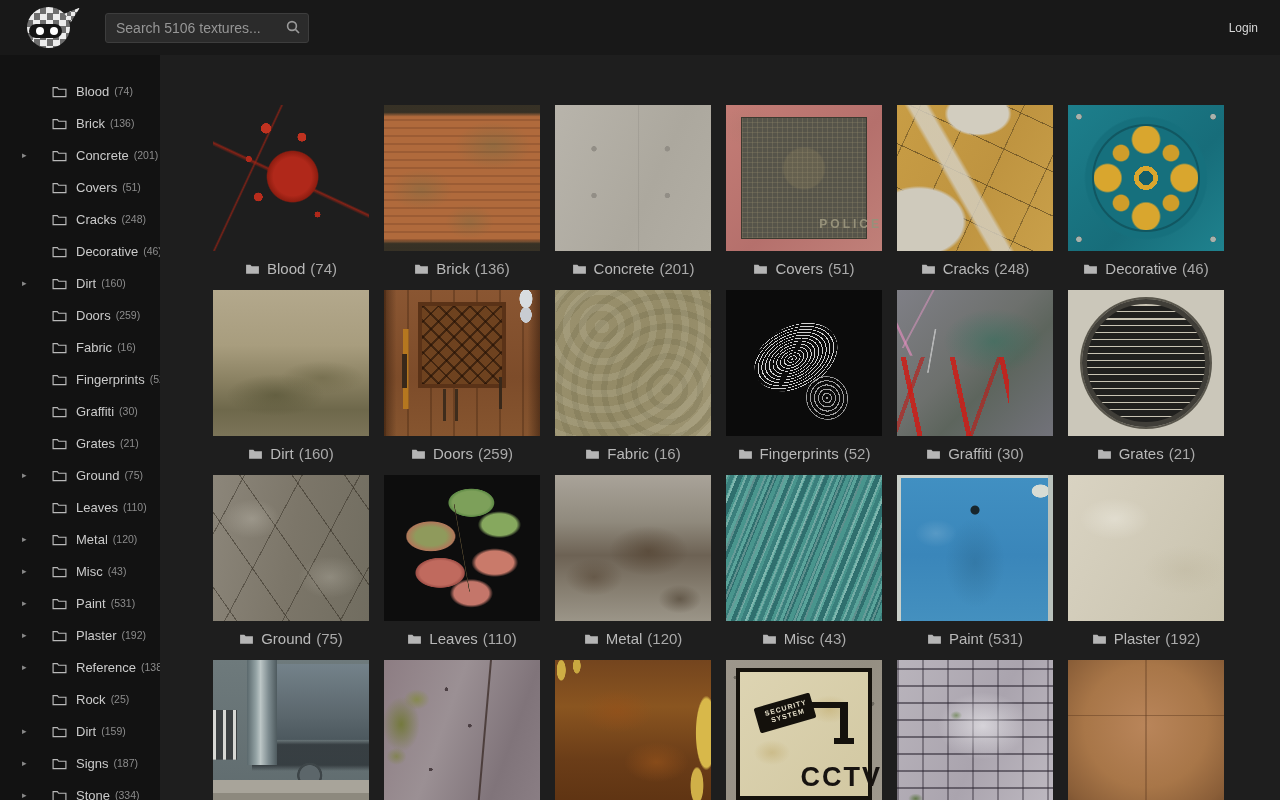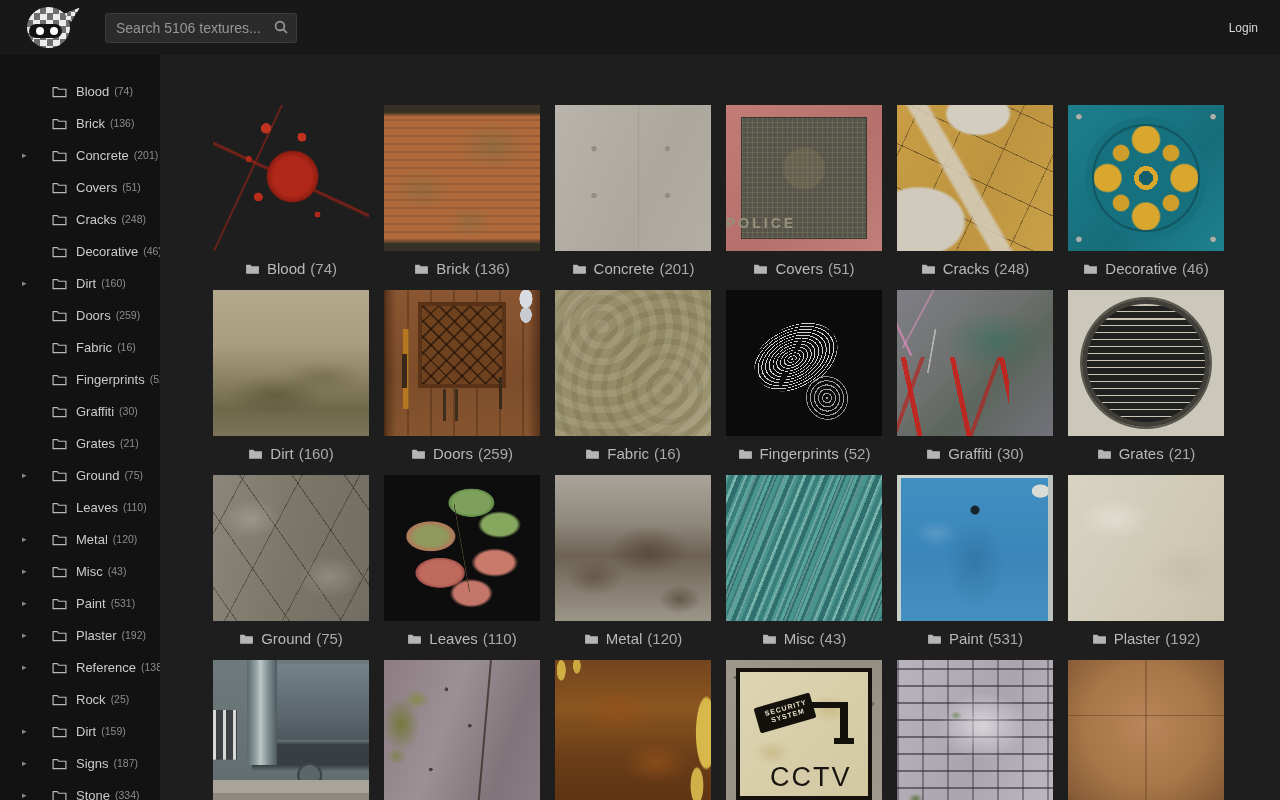--- a/index.html
+++ b/index.html
@@ -10,21 +10,21 @@
   .logo-head{width:43px;height:41px;border-radius:50%;position:absolute;left:0;top:2px;
     background:repeating-conic-gradient(#ececec 0% 25%, #6e6e6e 25% 50%);background-size:13px 13px;}
   .logo-band{position:absolute;left:2px;top:19px;width:33px;height:14px;background:#141414;border-radius:7px;}
   .logo-eye{position:absolute;top:22px;width:8px;height:8px;border-radius:50%;background:#ffffff;}
   .logo-eye.l{left:9px}.logo-eye.r{left:23px}
   .logo-tail{position:absolute;right:-3px;top:3px;width:17px;height:15px;
     background:repeating-conic-gradient(#ececec 0% 25%, #6e6e6e 25% 50%);background-size:8px 8px;
     clip-path:polygon(0 45%,100% 0,45% 100%);}
   .searchbox{position:relative;margin-left:28px;}
   .searchbox input{width:160px;height:28px;background:#2b2b2b;border:1px solid #3d3d3d;border-radius:3px;
-    color:#c5c5c5;font-size:14px;padding:0 20px 0 10px;outline:none;font-family:inherit;}
+    color:#c5c5c5;font-size:14px;padding:0 32px 0 10px;outline:none;font-family:inherit;}
   .searchbox input::placeholder{color:#969696;}
   .search-ic{position:absolute;right:9px;top:7px;width:14px;height:14px;}
   .login{margin-left:auto;margin-right:22px;color:#d6d6d6;font-size:12px;text-decoration:none;cursor:pointer;}
   
   .app{display:flex;height:745px;}
   .sidebar{width:160px;background:#121212;height:100%;box-sizing:border-box;padding-top:20px;flex:none;overflow:hidden;}
   .side-item{height:32px;display:flex;align-items:center;padding-left:22px;cursor:pointer;}
   .expander{width:30px;flex:none;color:#8a8a8a;font-size:9px;line-height:1;}
   .side-item svg{flex:none;}
   .side-label{color:#cbcbcb;font-size:13px;margin-left:9px;white-space:nowrap;}
@@ -64,22 +64,22 @@
   .v-covers{background:
     radial-gradient(40px 30px at 15% 15%, rgba(180,120,110,.5), rgba(0,0,0,0) 70%),
     linear-gradient(135deg,#c47d76,#b5706c 55%,#c08079);}
   .v-covers::before{content:"";position:absolute;left:15px;right:15px;top:12px;bottom:12px;
     background:
       repeating-linear-gradient(0deg, rgba(150,140,108,.28) 0 1px, rgba(0,0,0,0) 1px 5px),
       repeating-linear-gradient(90deg, rgba(150,140,108,.28) 0 1px, rgba(0,0,0,0) 1px 5px),
       radial-gradient(circle 22px at 50% 42%, rgba(120,112,86,.45) 90%, rgba(0,0,0,0)),
       #56544a;
     border:1px solid #3c3a30;}
-  .ov-police{position:absolute;left:0;right:0;bottom:20px;text-align:left;
-    font-size:14px;letter-spacing:3px;color:#96917a;font-weight:bold;z-index:2;}
+  .ov-police{position:absolute;left:0;right:0;bottom:20px;text-align:right;
+    font-size:12px;letter-spacing:3px;color:#96917a;font-weight:bold;z-index:2;padding-left:16px;}
   .v-cracks{background:
     linear-gradient(60deg, rgba(0,0,0,0) 38%, rgba(212,206,190,.85) 40% 47%, rgba(0,0,0,0) 49%),
     radial-gradient(80px 60px at 14% 80%, #cfcabc 55%, rgba(0,0,0,0) 60%),
     radial-gradient(60px 40px at 52% 6%, #d2cdbf 50%, rgba(0,0,0,0) 56%),
     repeating-linear-gradient(25deg, rgba(0,0,0,0) 0 17px, rgba(66,50,22,.55) 17px 18px, rgba(0,0,0,0) 18px 40px),
     repeating-linear-gradient(115deg, rgba(0,0,0,0) 0 21px, rgba(66,50,22,.45) 21px 22px, rgba(0,0,0,0) 22px 47px),
     linear-gradient(120deg,#c89d45,#bf9440 55%,#c9a04a);}
   .v-decorative{background:
     radial-gradient(circle 4px at 7% 8%, #a8b2ac 60%, #5a6a68 75%, rgba(0,0,0,0) 80%),
     radial-gradient(circle 4px at 93% 8%, #a8b2ac 60%, #5a6a68 75%, rgba(0,0,0,0) 80%),
@@ -224,22 +224,22 @@
       linear-gradient(135deg,#ddd4b2,#d2c8a2);
     border:4px solid #15120c;}
   .cam-body{position:absolute;left:30px;top:40px;width:58px;height:26px;background:#14110c;
     transform:rotate(-16deg);border-radius:2px;z-index:2;}
   .cam-arm{position:absolute;right:34px;top:42px;width:32px;height:34px;
     border-top:6px solid #14110c;border-right:8px solid #14110c;z-index:2;}
   .cam-foot{position:absolute;right:28px;top:78px;width:20px;height:6px;background:#14110c;z-index:2;}
   .ov-sec{position:absolute;left:34px;top:44px;width:54px;text-align:center;
     transform:rotate(-16deg);color:#e8e2cc;font-size:7px;font-weight:bold;line-height:8px;
     letter-spacing:1px;z-index:3;}
-  .ov-cctv{position:absolute;left:0;right:0;bottom:13px;text-align:left;color:#171310;
-    font-size:27px;font-weight:normal;letter-spacing:2px;z-index:3;padding-left:44px;}
+  .ov-cctv{position:absolute;left:0;right:0;bottom:13px;text-align:right;color:#171310;
+    font-size:27px;font-weight:bold;letter-spacing:2px;z-index:3;}
   .v-stonewall{background:
     radial-gradient(60px 45px at 55% 45%, rgba(250,250,252,.55), rgba(0,0,0,0) 75%),
     radial-gradient(8px 6px at 38% 38%, rgba(80,110,50,.8), rgba(0,0,0,0) 75%),
     radial-gradient(10px 7px at 12% 95%, rgba(80,110,50,.8), rgba(0,0,0,0) 75%),
     repeating-linear-gradient(0deg, rgba(42,36,48,.55) 0 2px, rgba(0,0,0,0) 2px 17px),
     repeating-linear-gradient(90deg, rgba(42,36,48,.4) 0 2px, rgba(0,0,0,0) 2px 25px),
     linear-gradient(115deg,#b9b4bc,#aaa4ae 55%,#beb9c1);}
   .v-leather{background:
     linear-gradient(90deg, rgba(0,0,0,0) 49.4%, rgba(92,56,30,.5) 49.8% 50.2%, rgba(0,0,0,0) 50.6%),
     linear-gradient(rgba(0,0,0,0) 37.4%, rgba(92,56,30,.45) 37.8% 38.2%, rgba(0,0,0,0) 38.6%),

